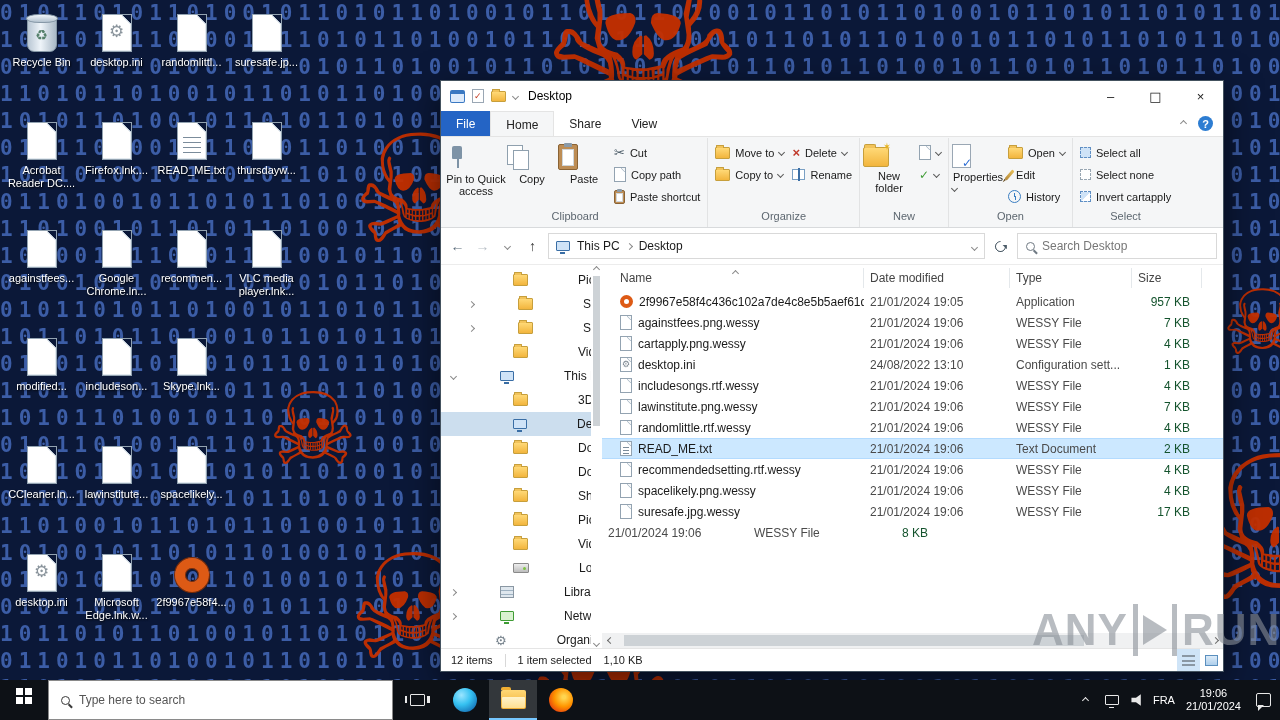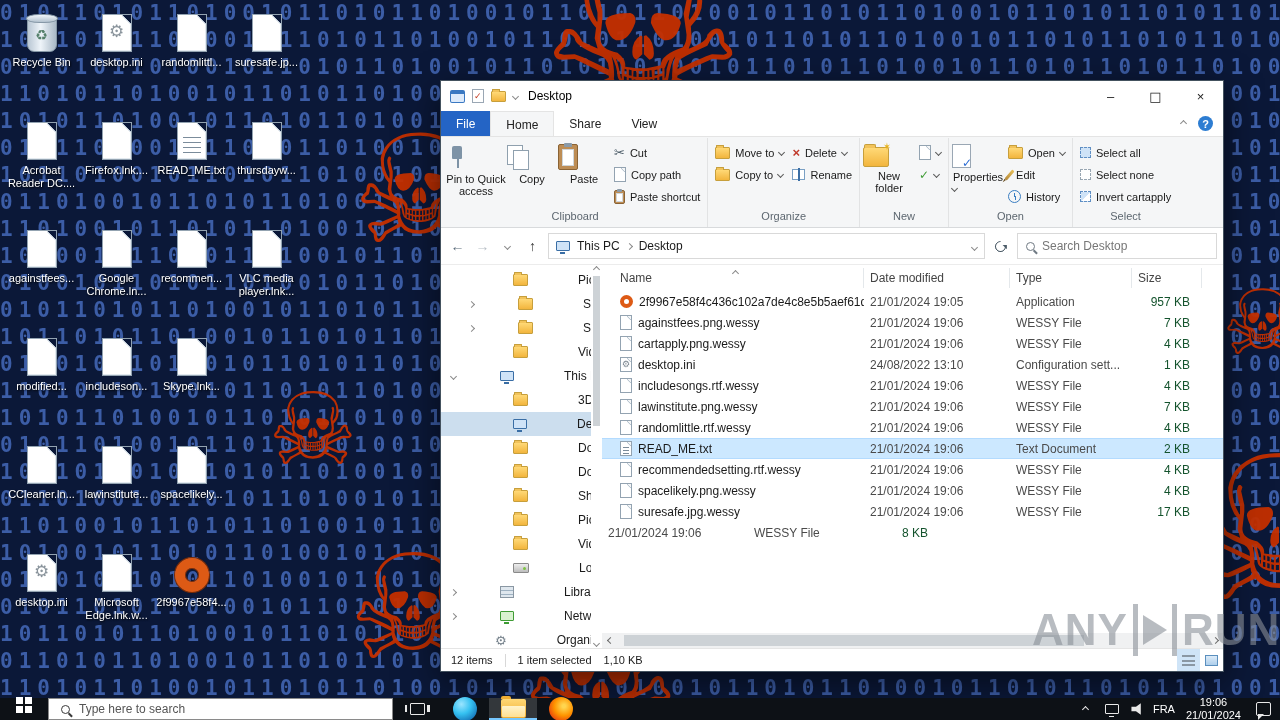--- a/index.html
+++ b/index.html
@@ -167,21 +167,21 @@
   .ic-details{width:13px;height:11px;background:repeating-linear-gradient(#8a97a3 0 2px,transparent 2px 4.5px);}
   .ic-thumbs{width:13px;height:11px;border:1px solid #5a8fbe;background:linear-gradient(#dcebf8,#aecfec);}
 
   
   .watermark{position:absolute;left:1032px;top:604px;z-index:8;display:flex;align-items:center;color:#8a9098;opacity:.6;
     font-weight:bold;font-size:44px;letter-spacing:1px;}
   .wm-logo{height:52px;border-left:5px solid #8a9098;border-right:5px solid #8a9098;display:flex;align-items:center;padding:0 5px;margin:0 5px;}
   .wm-tri{width:0;height:0;border-top:15px solid transparent;border-bottom:15px solid transparent;border-left:24px solid #8a9098;}
 
   
-  .taskbar{position:absolute;left:0;bottom:0;width:1280px;height:22px;background:#0d1116;display:flex;align-items:stretch;z-index:10;}
+  .taskbar{position:absolute;left:0;bottom:0;width:1280px;height:40px;background:#0d1116;display:flex;align-items:stretch;z-index:10;}
   .tb-btn{width:48px;display:flex;align-items:center;justify-content:center;}
   .tb-btn.active{background:rgba(255,255,255,.16);border-bottom:2px solid #76c7ff;}
   .win-logo{width:7px;height:7px;background:#fff;box-shadow:9px 0 0 #fff,0 9px 0 #fff,9px 9px 0 #fff;margin:-9px 9px 9px 0;}
   .tb-search{width:345px;background:#fff;display:flex;align-items:center;gap:9px;padding-left:12px;border:1px solid #8a8a8a;}
   .ic-mag.dark{border-color:#3a3a3a;}
   .ic-mag.dark::after{background:#3a3a3a;}
   .tb-search-ph{color:#555;font-size:12px;}
   .ic-taskview{width:15px;height:12px;border:1.5px solid #e8e8e8;border-radius:1px;position:relative;}
   .ic-taskview::before{content:"";position:absolute;left:-6px;top:1px;width:2.5px;height:7px;background:#e8e8e8;}
   .ic-taskview::after{content:"";position:absolute;right:-6px;top:1px;width:2.5px;height:7px;background:#e8e8e8;}

